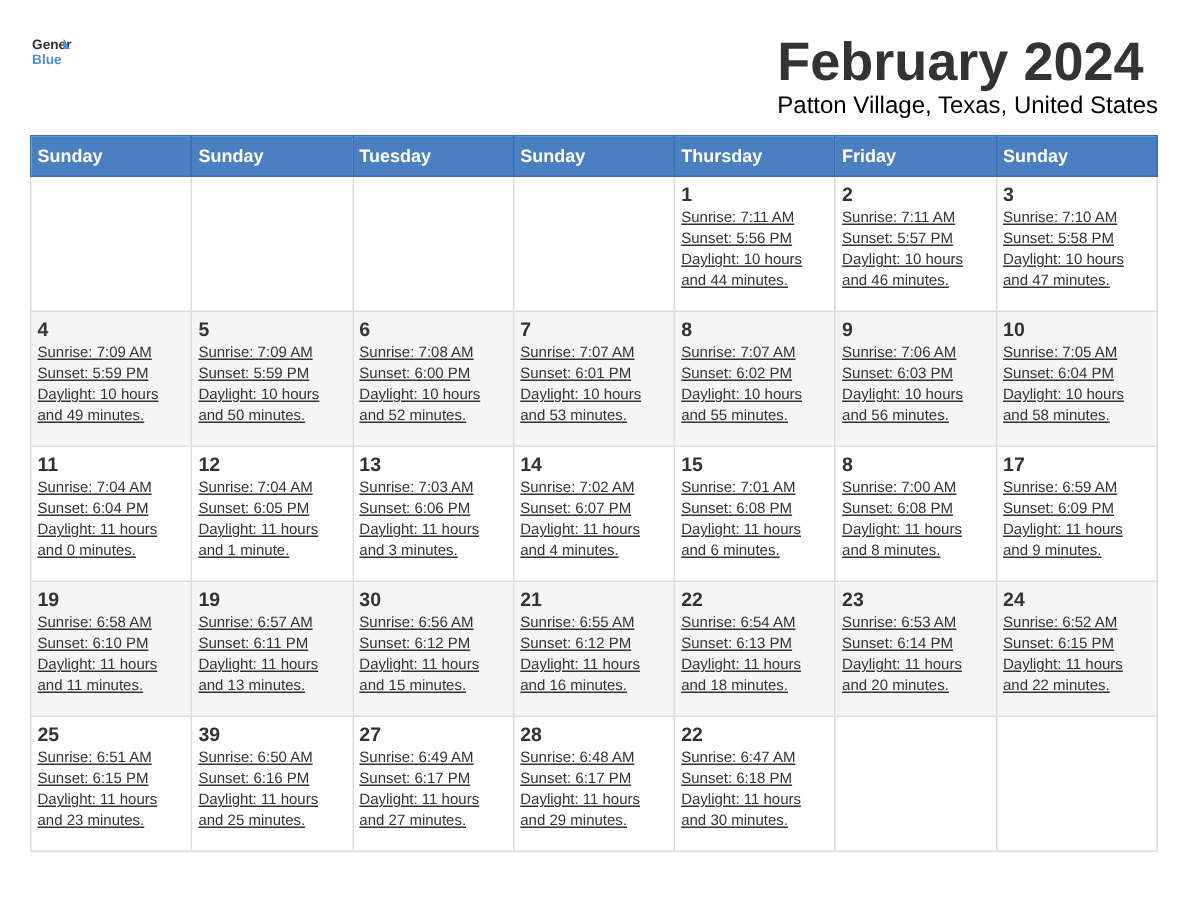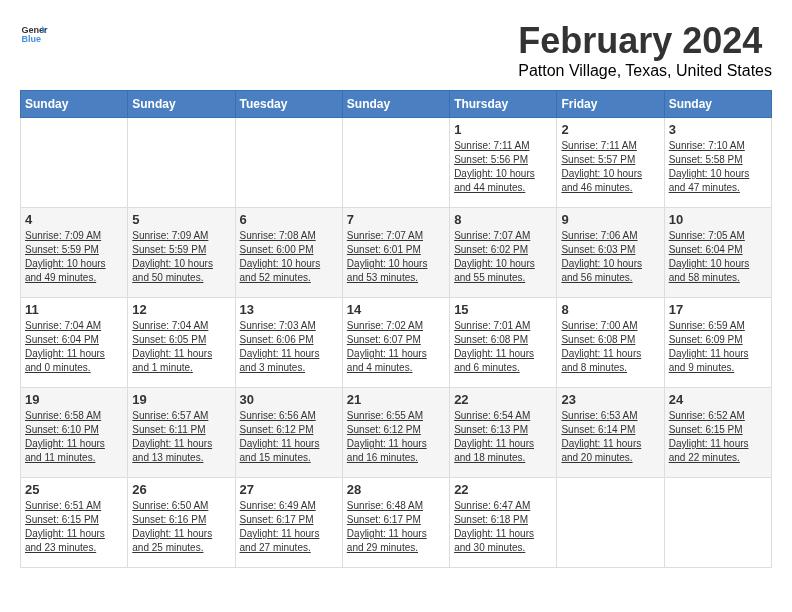--- a/index.html
+++ b/index.html
@@ -216,21 +216,21 @@
           <div class="day-number">24</div>
           <div class="day-info">Sunrise: 6:52 AM<br>Sunset: 6:15 PM<br>Daylight: 11 hours and 22 minutes.</div>
         </td>
       </tr>
       <tr>
         <td>
           <div class="day-number">25</div>
           <div class="day-info">Sunrise: 6:51 AM<br>Sunset: 6:15 PM<br>Daylight: 11 hours and 23 minutes.</div>
         </td>
         <td>
-          <div class="day-number">26</div>
+          <div class="day-number">39</div>
           <div class="day-info">Sunrise: 6:50 AM<br>Sunset: 6:16 PM<br>Daylight: 11 hours and 25 minutes.</div>
         </td>
         <td>
           <div class="day-number">27</div>
           <div class="day-info">Sunrise: 6:49 AM<br>Sunset: 6:17 PM<br>Daylight: 11 hours and 27 minutes.</div>
         </td>
         <td>
           <div class="day-number">28</div>
           <div class="day-info">Sunrise: 6:48 AM<br>Sunset: 6:17 PM<br>Daylight: 11 hours and 29 minutes.</div>
         </td>

